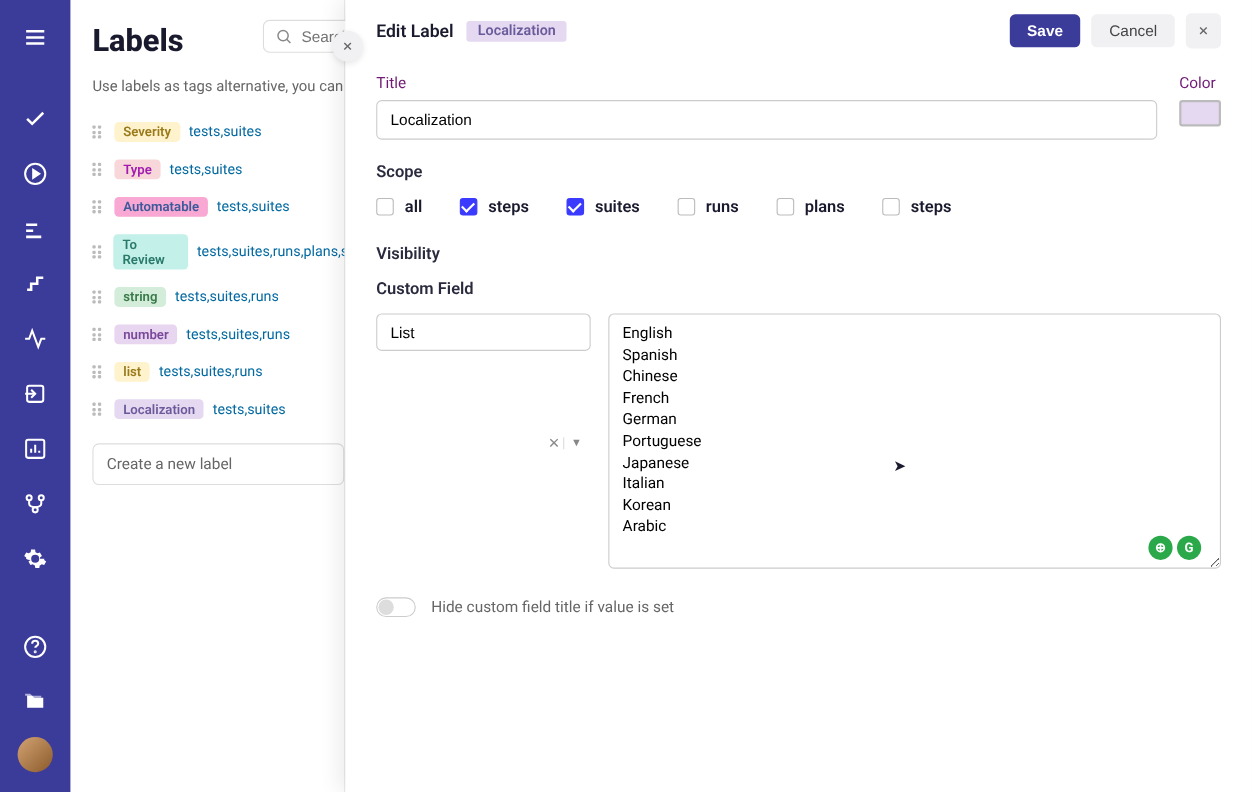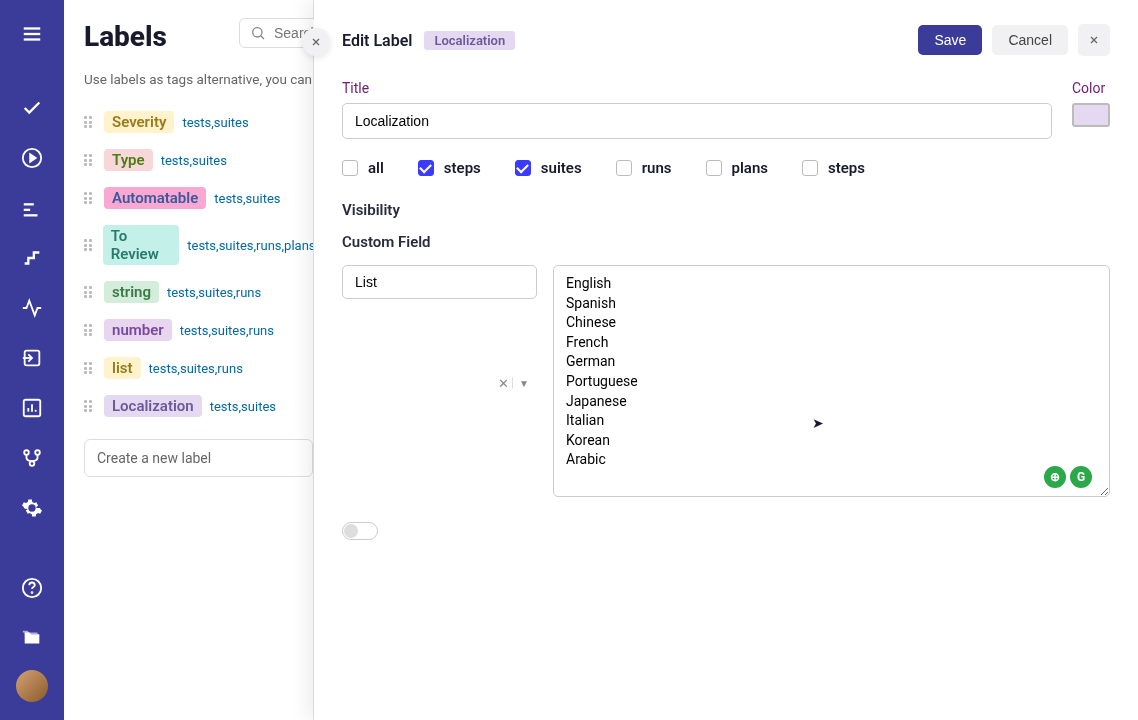--- a/index.html
+++ b/index.html
@@ -98,44 +98,44 @@
       gap: 1.5px;
     }
     .drag-handle span {
       background: #bbb;
       border-radius: 1px;
     }
     .tag {
       display: inline-block;
       padding: 2px 8px;
       border-radius: 4px;
-      font-size: 15px;
+      font-size: 12px;
       font-weight: 600;
     }
     .tag-yellow { background: #fff3cd; color: #9a7a1a; }
-    .tag-pink { background: #f8d7da; color: #4d7c0f; }
+    .tag-pink { background: #f8d7da; color: #a21caf; }
     .tag-blue { background: #f9a8d4; color: #3a5a9a; }
     .tag-teal { background: #c3f0e8; color: #2a7a6a; }
     .tag-green { background: #d4edda; color: #3a7a4a; }
     .tag-purple { background: #e8d5f0; color: #7a4a9a; }
     .tag-lilac { background: #e5d9f2; color: #6a5a9a; }
     .usage { color: #0369a1; font-size: 13px; white-space: nowrap; overflow: hidden; }
     .create-label {
       border: 1px solid #ddd;
       border-radius: 6px;
       padding: 10px 12px;
       margin-top: 14px;
       color: #666;
       cursor: pointer;
     }
     .edit-panel {
       flex: 1;
       background: #fff;
       box-shadow: -6px 0 18px rgba(0,0,0,0.08);
-      padding: 24px 28px;
+      padding: 12px 28px;
       position: relative;
       z-index: 5;
     }
     .close-badge {
       position: absolute;
       left: -12px;
       top: 28px;
       width: 28px;
       height: 28px;
       border-radius: 50%;
@@ -169,21 +169,21 @@
       align-items: center;
     }
     .btn {
       padding: 7px 16px;
       border-radius: 5px;
       font-size: 14px;
       font-weight: 500;
       cursor: pointer;
       border: none;
     }
-    .btn-primary { background: #3b3b9a; color: #fff; }
+    .btn-primary { background: #3b3b9a; color: #fff; font-weight: bold; }
     .btn-secondary { background: #f1f1f4; color: #444; }
     .btn-icon {
       width: 32px;
       height: 32px;
       background: #f1f1f4;
       border-radius: 5px;
       display: flex;
       align-items: center;
       justify-content: center;
       cursor: pointer;
@@ -583,20 +583,21 @@
       <div class="field-col">
         <label class="field-label">Title</label>
         <input class="text-input" type="text" value="Localization" style="">
       </div>
       <div>
         <label class="field-label">Color</label>
         <div class="color-swatch"></div>
       </div>
     </div>
 
+    <label class="section-label">Scope</label>
     <div class="checkbox-row" id="scope-row">
         <div class="chk">
           <div class="chk-box"></div>
           <span class="chk-label">all</span>
         </div>
         <div class="chk">
           <div class="chk-box checked"></div>
           <span class="chk-label">steps</span>
         </div>
         <div class="chk">
@@ -639,17 +640,18 @@
 Arabic</textarea>
         <div class="ext-badges">
           <div class="ext-badge ext-g1">⊕</div>
           <div class="ext-badge ext-g2">G</div>
         </div>
       </div>
     </div>
 
     <div class="toggle-row">
       <div class="toggle"></div>
+      <span class="toggle-label">Hide custom field title if value is set</span>
     </div>
 
     <div class="cursor">➤</div>
   </div>
 </div>
 
 </body></html>

